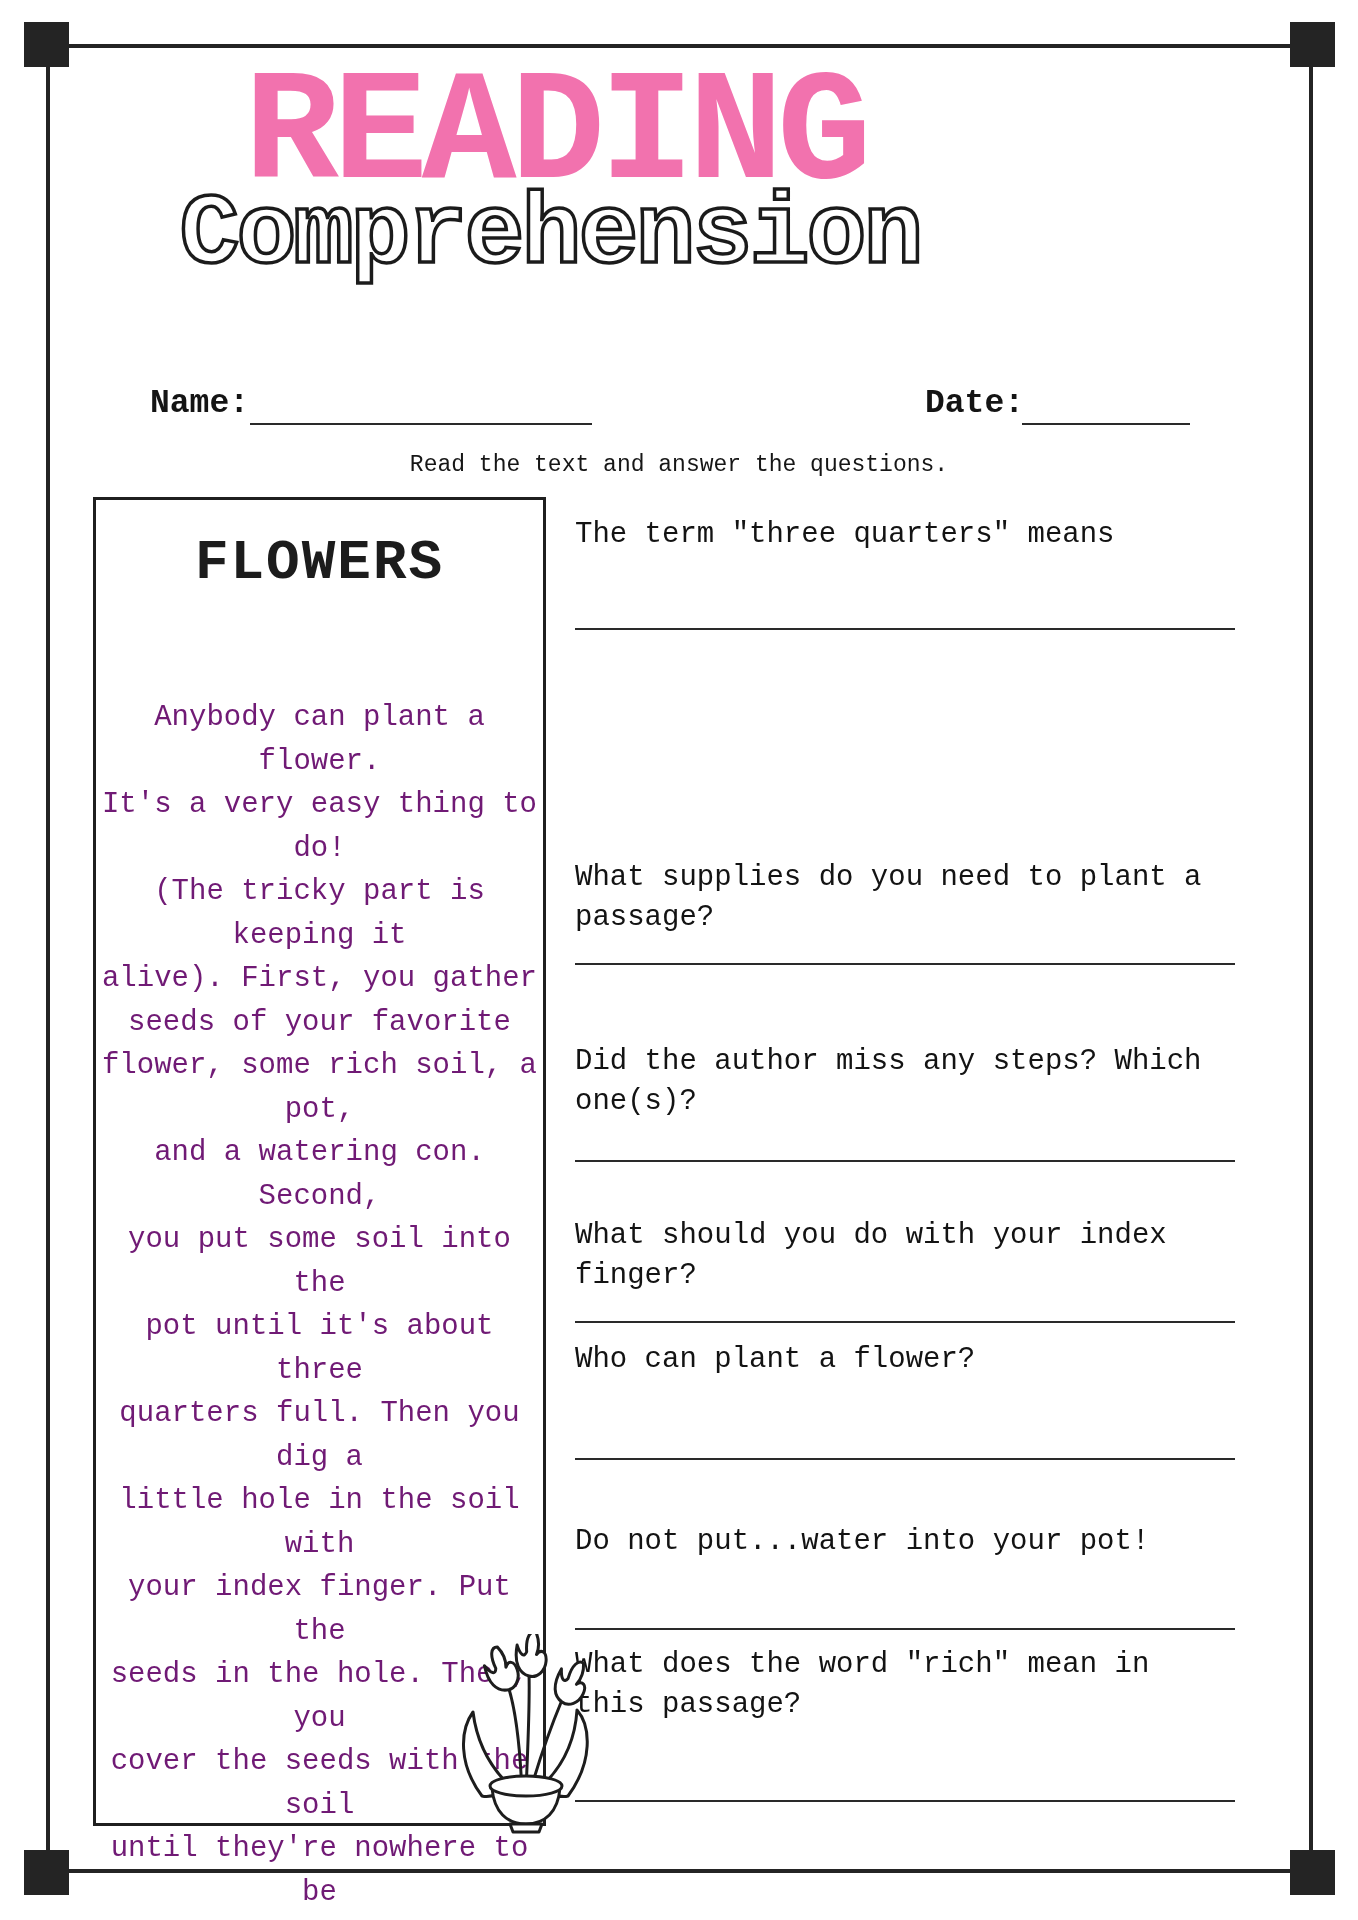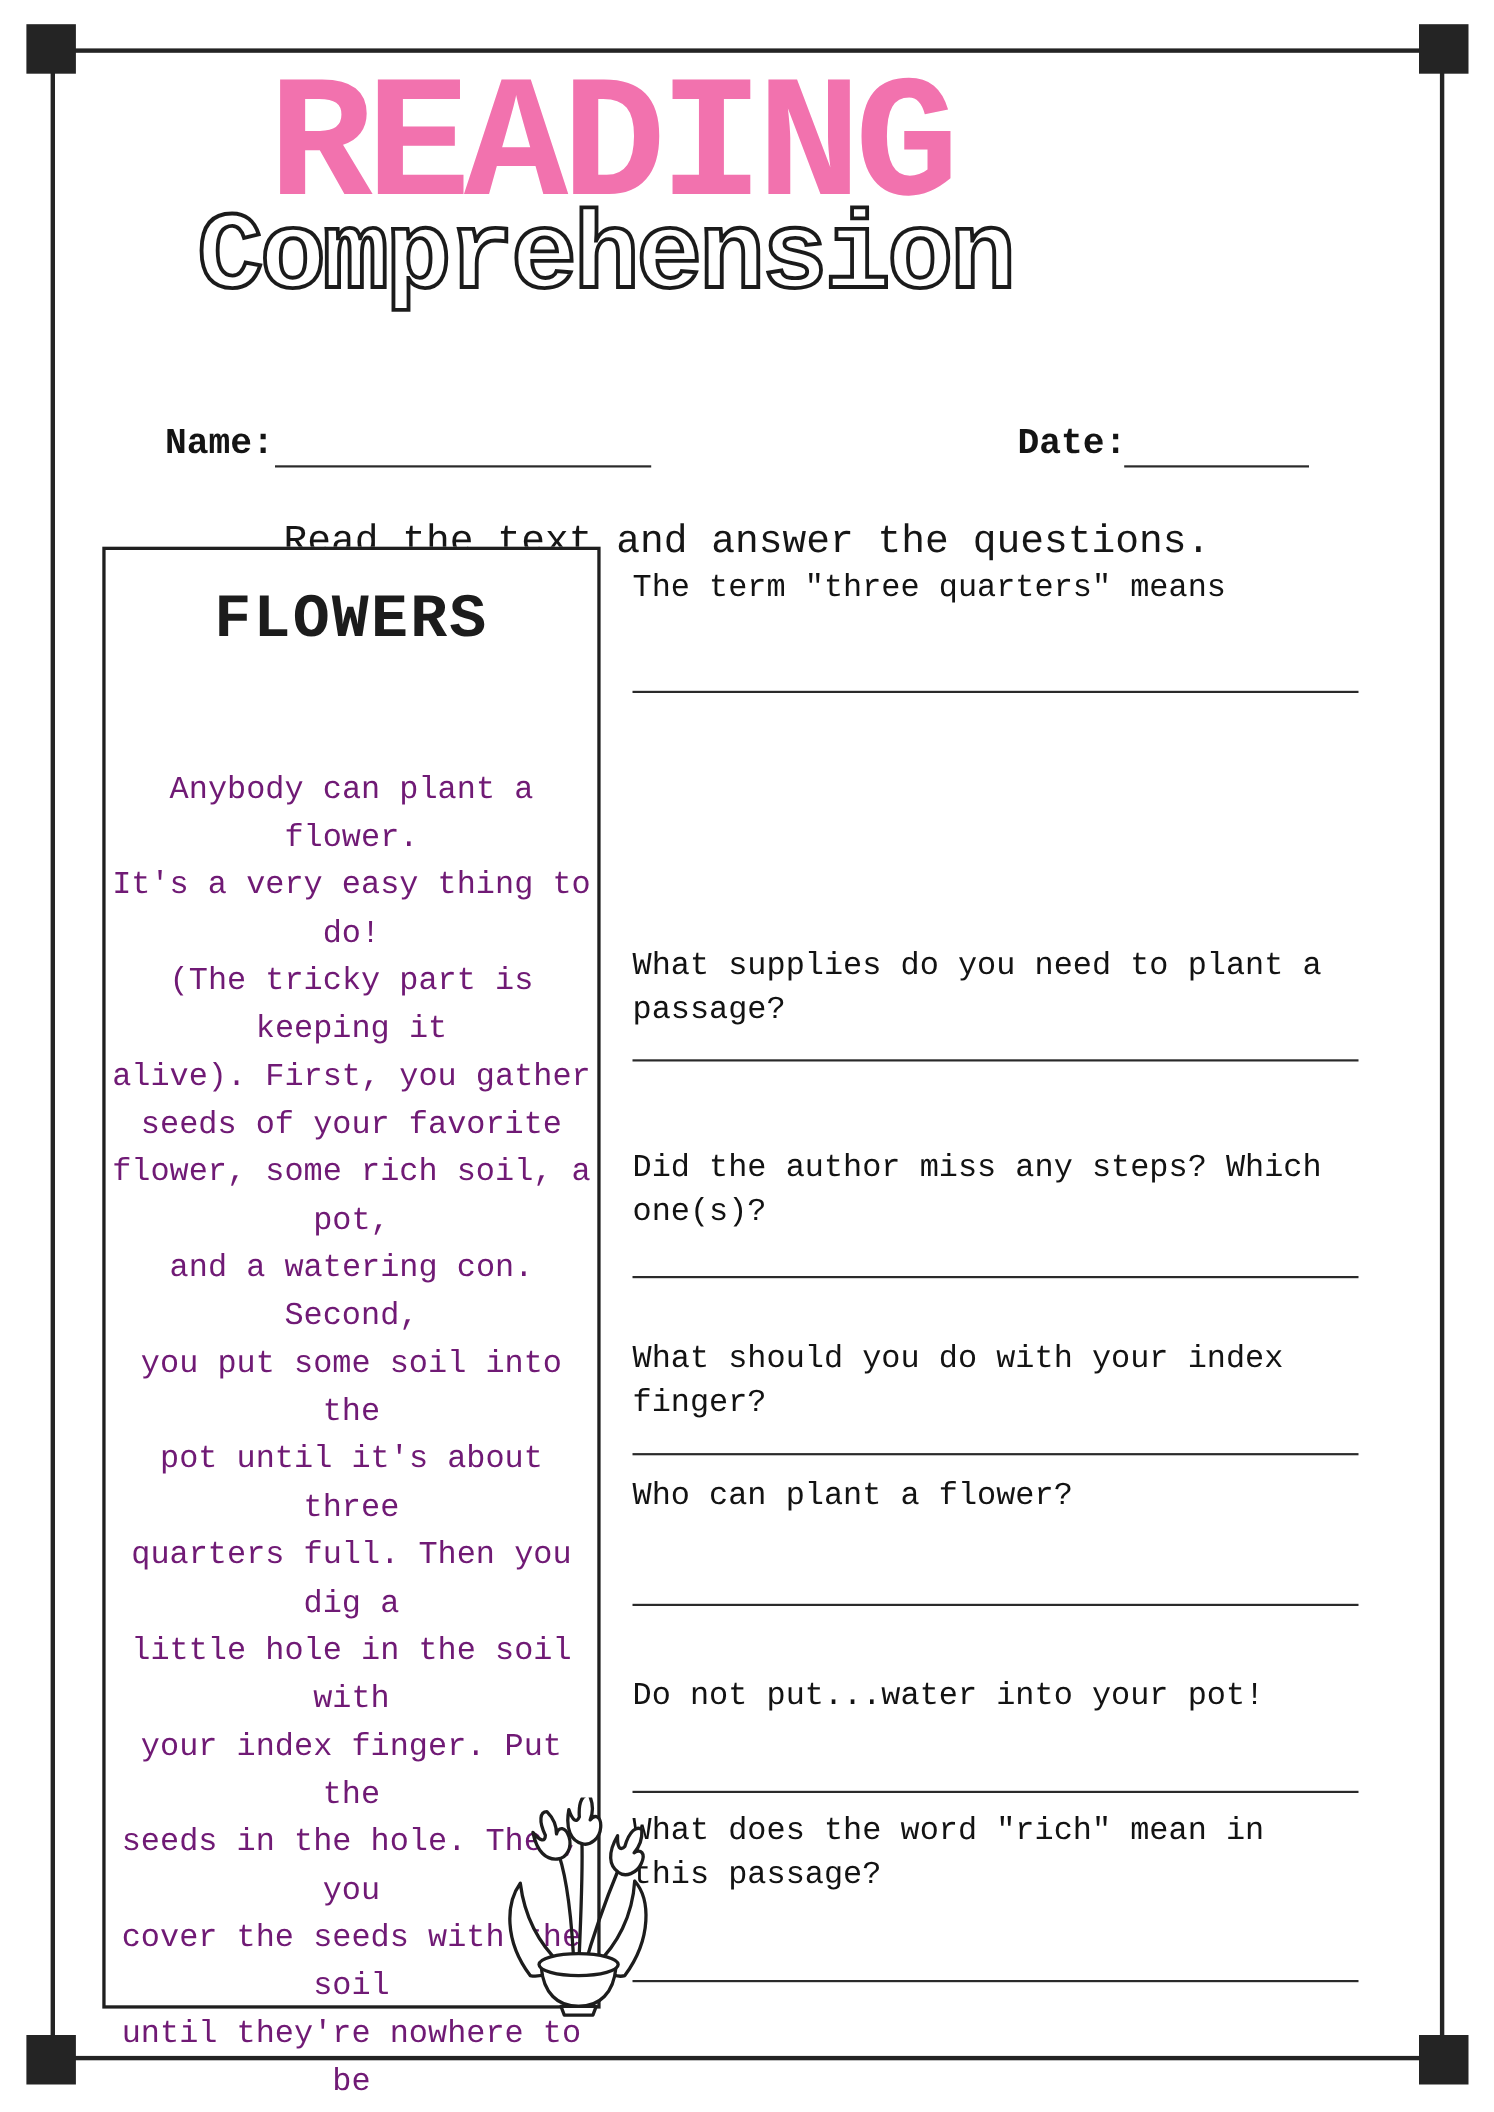--- a/index.html
+++ b/index.html
@@ -25,21 +25,21 @@
     font-size:100px;font-weight:700;letter-spacing:-3px;line-height:1;
     color:#ffffff;-webkit-text-stroke:3.5px #1b1b1b;z-index:2;white-space:nowrap;
   }
   
   .field-label{position:absolute;font-size:33px;font-weight:700;color:#141414;}
   .name-label{left:150px;top:385px;}
   .date-label{left:925px;top:385px;}
   .write-line{position:absolute;border-bottom:2px solid #2a2a2a;height:0;}
   .name-line{left:250px;top:423px;width:342px;}
   .date-line{left:1022px;top:423px;width:168px;}
-  .instruction{position:absolute;left:0;top:472px;width:1358px;text-align:center;font-size:36px;color:#161616;}
+  .instruction{position:absolute;left:0;top:452px;width:1358px;text-align:center;font-size:23px;color:#161616;}
   
   .passage-box{
     position:absolute;left:93px;top:497px;width:453px;height:1329px;
     border:3px solid #1f1f1f;box-sizing:border-box;background:#ffffff;z-index:1;text-align:center;
   }
   .passage-title{margin-top:26px;line-height:74px;font-size:56px;font-weight:700;color:#1c1c1c;}
   .passage-title .l2{letter-spacing:2px;}
   .passage-body{
     margin:96px auto 0 auto;width:440px;font-size:29px;line-height:43.5px;
     white-space:pre-line;text-align:center;color:#701a75;

